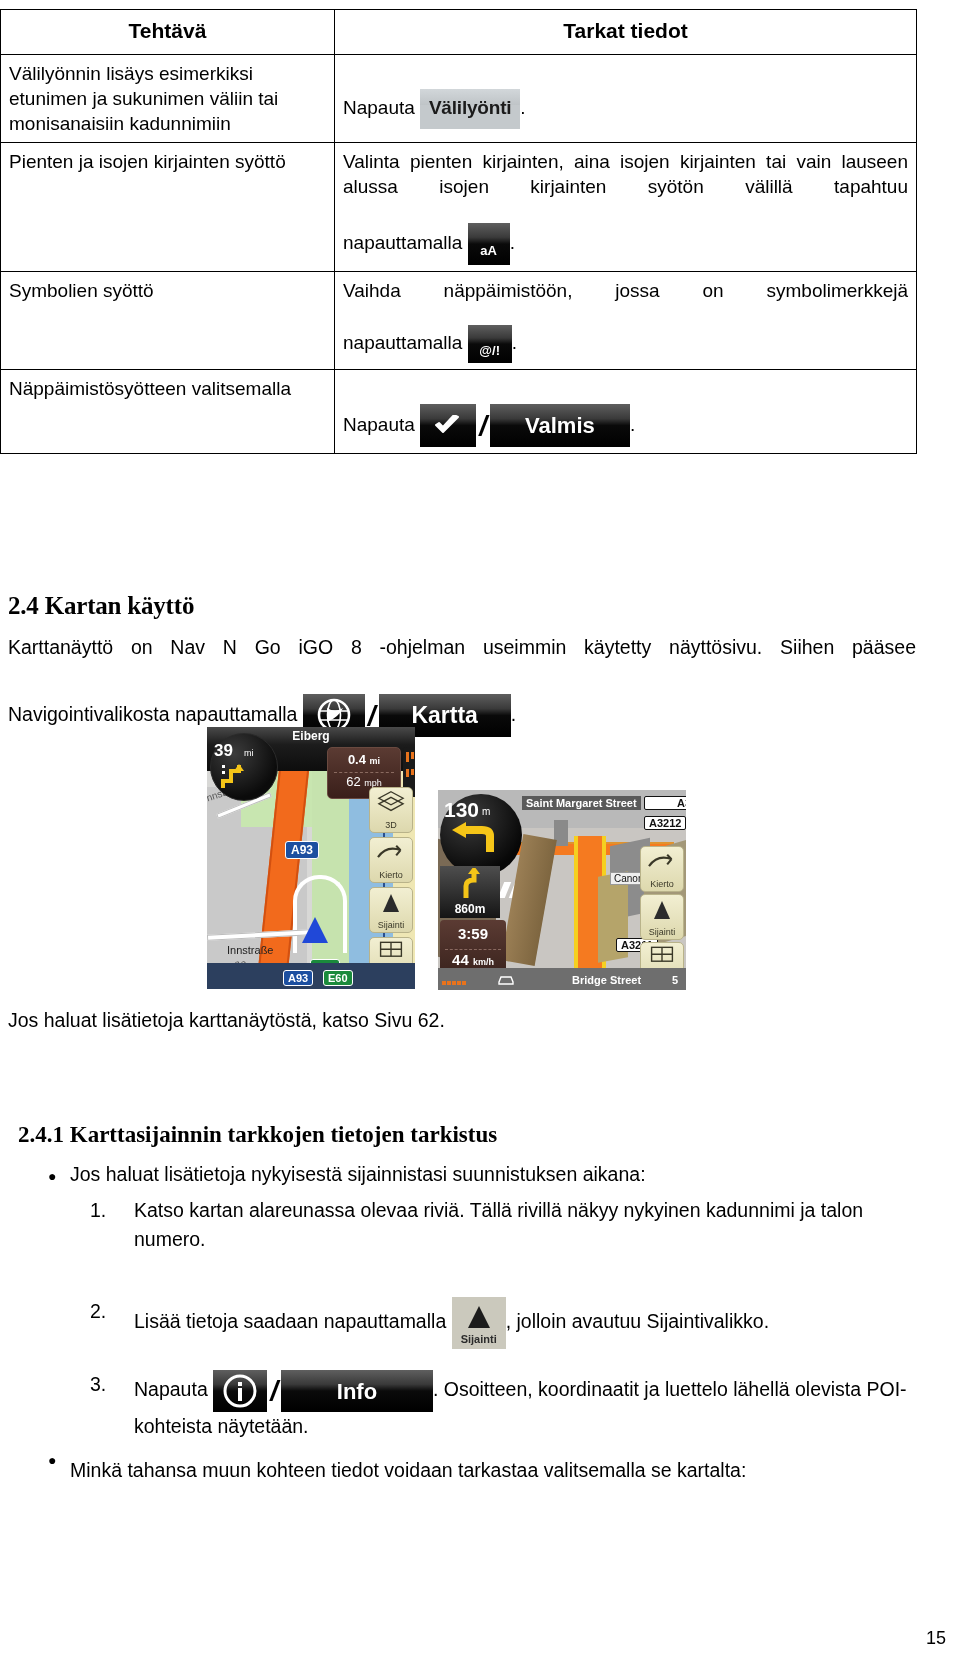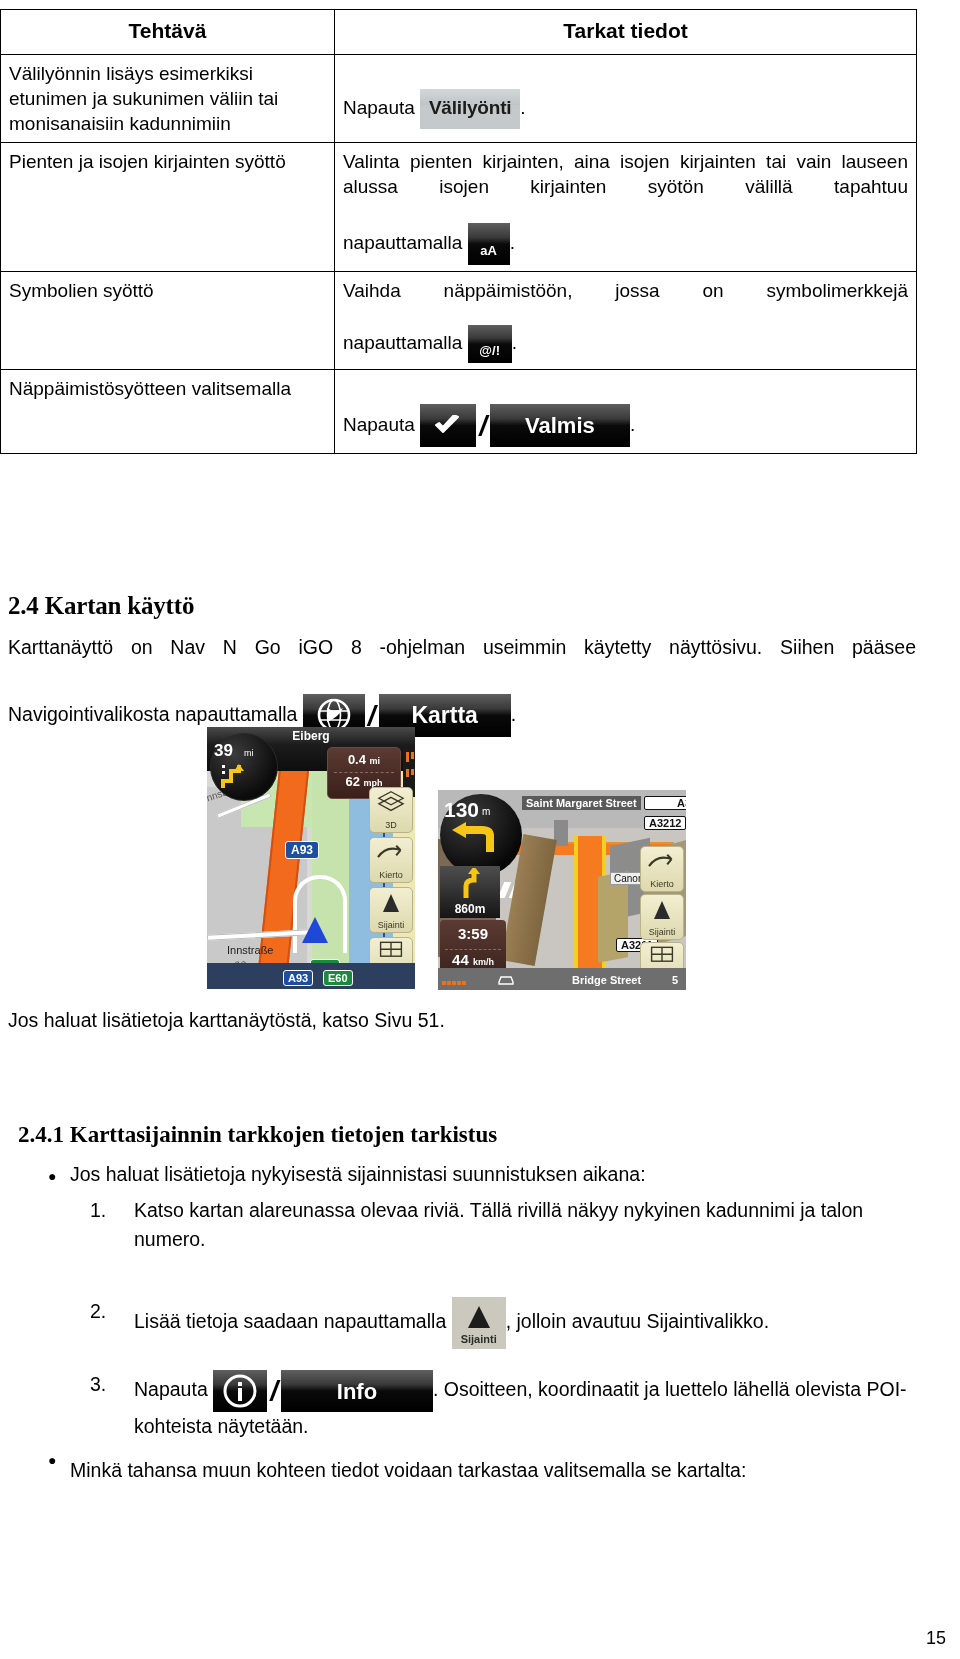--- a/index.html
+++ b/index.html
@@ -199,21 +199,21 @@
   }
   .m2-dist { position:absolute; left:7px; top:14px; color:#fff; font-weight:bold; font-size:17px; }
   .m2-distu { position:absolute; left:37px; top:21px; color:#fff; font-size:9px; }
   .m2-turnarrow { position:absolute; left:14px; top:34px; width:34px; height:30px; }
   .m2-box1 {
     position:absolute; left:120px; top:20px; width:72px; height:50px;
     background: linear-gradient(to bottom,#5b3b33,#3a1f1a);
     border-radius:5px; border:1px solid #6a4a40;
   }
   .m2-box1 .v1 { position:absolute; left:0; right:0; top:4px; text-align:center; color:#fff; font-weight:bold; font-size:13px;}
-  .m2-box1 .v2 { position:absolute; left:0; right:0; top:26px; text-align:center; color:#fff; font-weight:bold; font-size:13px;}
+  .m2-box1 .v2 { position:absolute; left:0; right:0; top:26px; text-align:center; color:#fff; font-weight:normal; font-size:13px;}
   .m2-sep { position:absolute; left:6px; right:6px; top:24px; border-top:1px dashed #8a6a60;}
   .m2-sigbox {
     position:absolute; left:196px; top:20px; width:20px; height:50px;
     background:#1a1a1a; border-radius:4px;
   }
   .m2-sigbar { position:absolute; left:3px; width:3px; height:10px; background:#e8731c; }
   .m2-shield {
     position:absolute; left:78px; top:114px; background:#1c4fa0; color:#fff;
     font-size:12px; font-weight:bold; padding:1px 5px; border:1.5px solid #fff;
     border-radius:3px;
@@ -550,21 +550,21 @@
     <div class="m3-lanes">
       <span class="m3-lanedot"></span><span class="m3-lanedot"></span><span class="m3-lanedot"></span><span class="m3-lanedot"></span><span class="m3-lanedot"></span>
     </div>
     <svg style="position:absolute;left:60px;bottom:3px;" width="16" height="16" viewBox="0 0 16 16">
       <path d="M1 11 L3 6 L13 6 L15 11 L15 13 L1 13 Z" fill="none" stroke="#fff" stroke-width="1.4"></path>
     </svg>
     <div class="m3-botstreet">Bridge Street</div>
     <div class="m3-botnum">5</div>
   </div>
 
-  <div class="para" style="left:8px; top:1006px; width:900px;">Jos haluat lisätietoja karttanäytöstä, katso Sivu 51.</div>
+  <div class="para" style="left:8px; top:1006px; width:900px;">Jos haluat lisätietoja karttanäytöstä, katso Sivu 62.</div>
 
   <div class="h3" style="left:18px; top:1122px;">2.4.1 Karttasijainnin tarkkojen tietojen tarkistus</div>
 
   <div class="bullet" style="left:48px; top:1168px;">●</div>
   <div class="para" style="left:70px; top:1160px; width:840px;">Jos haluat lisätietoja nykyisestä sijainnistasi suunnistuksen aikana:</div>
 
   <div class="numli" style="left:90px; top:1196px;">1.</div>
   <div class="numli" style="left:134px; top:1196px; width:790px;">Katso kartan alareunassa olevaa riviä. Tällä rivillä näkyy nykyinen kadunnimi ja talon numero.</div>
 
   <div class="numli" style="left:90px; top:1297px;">2.</div>

